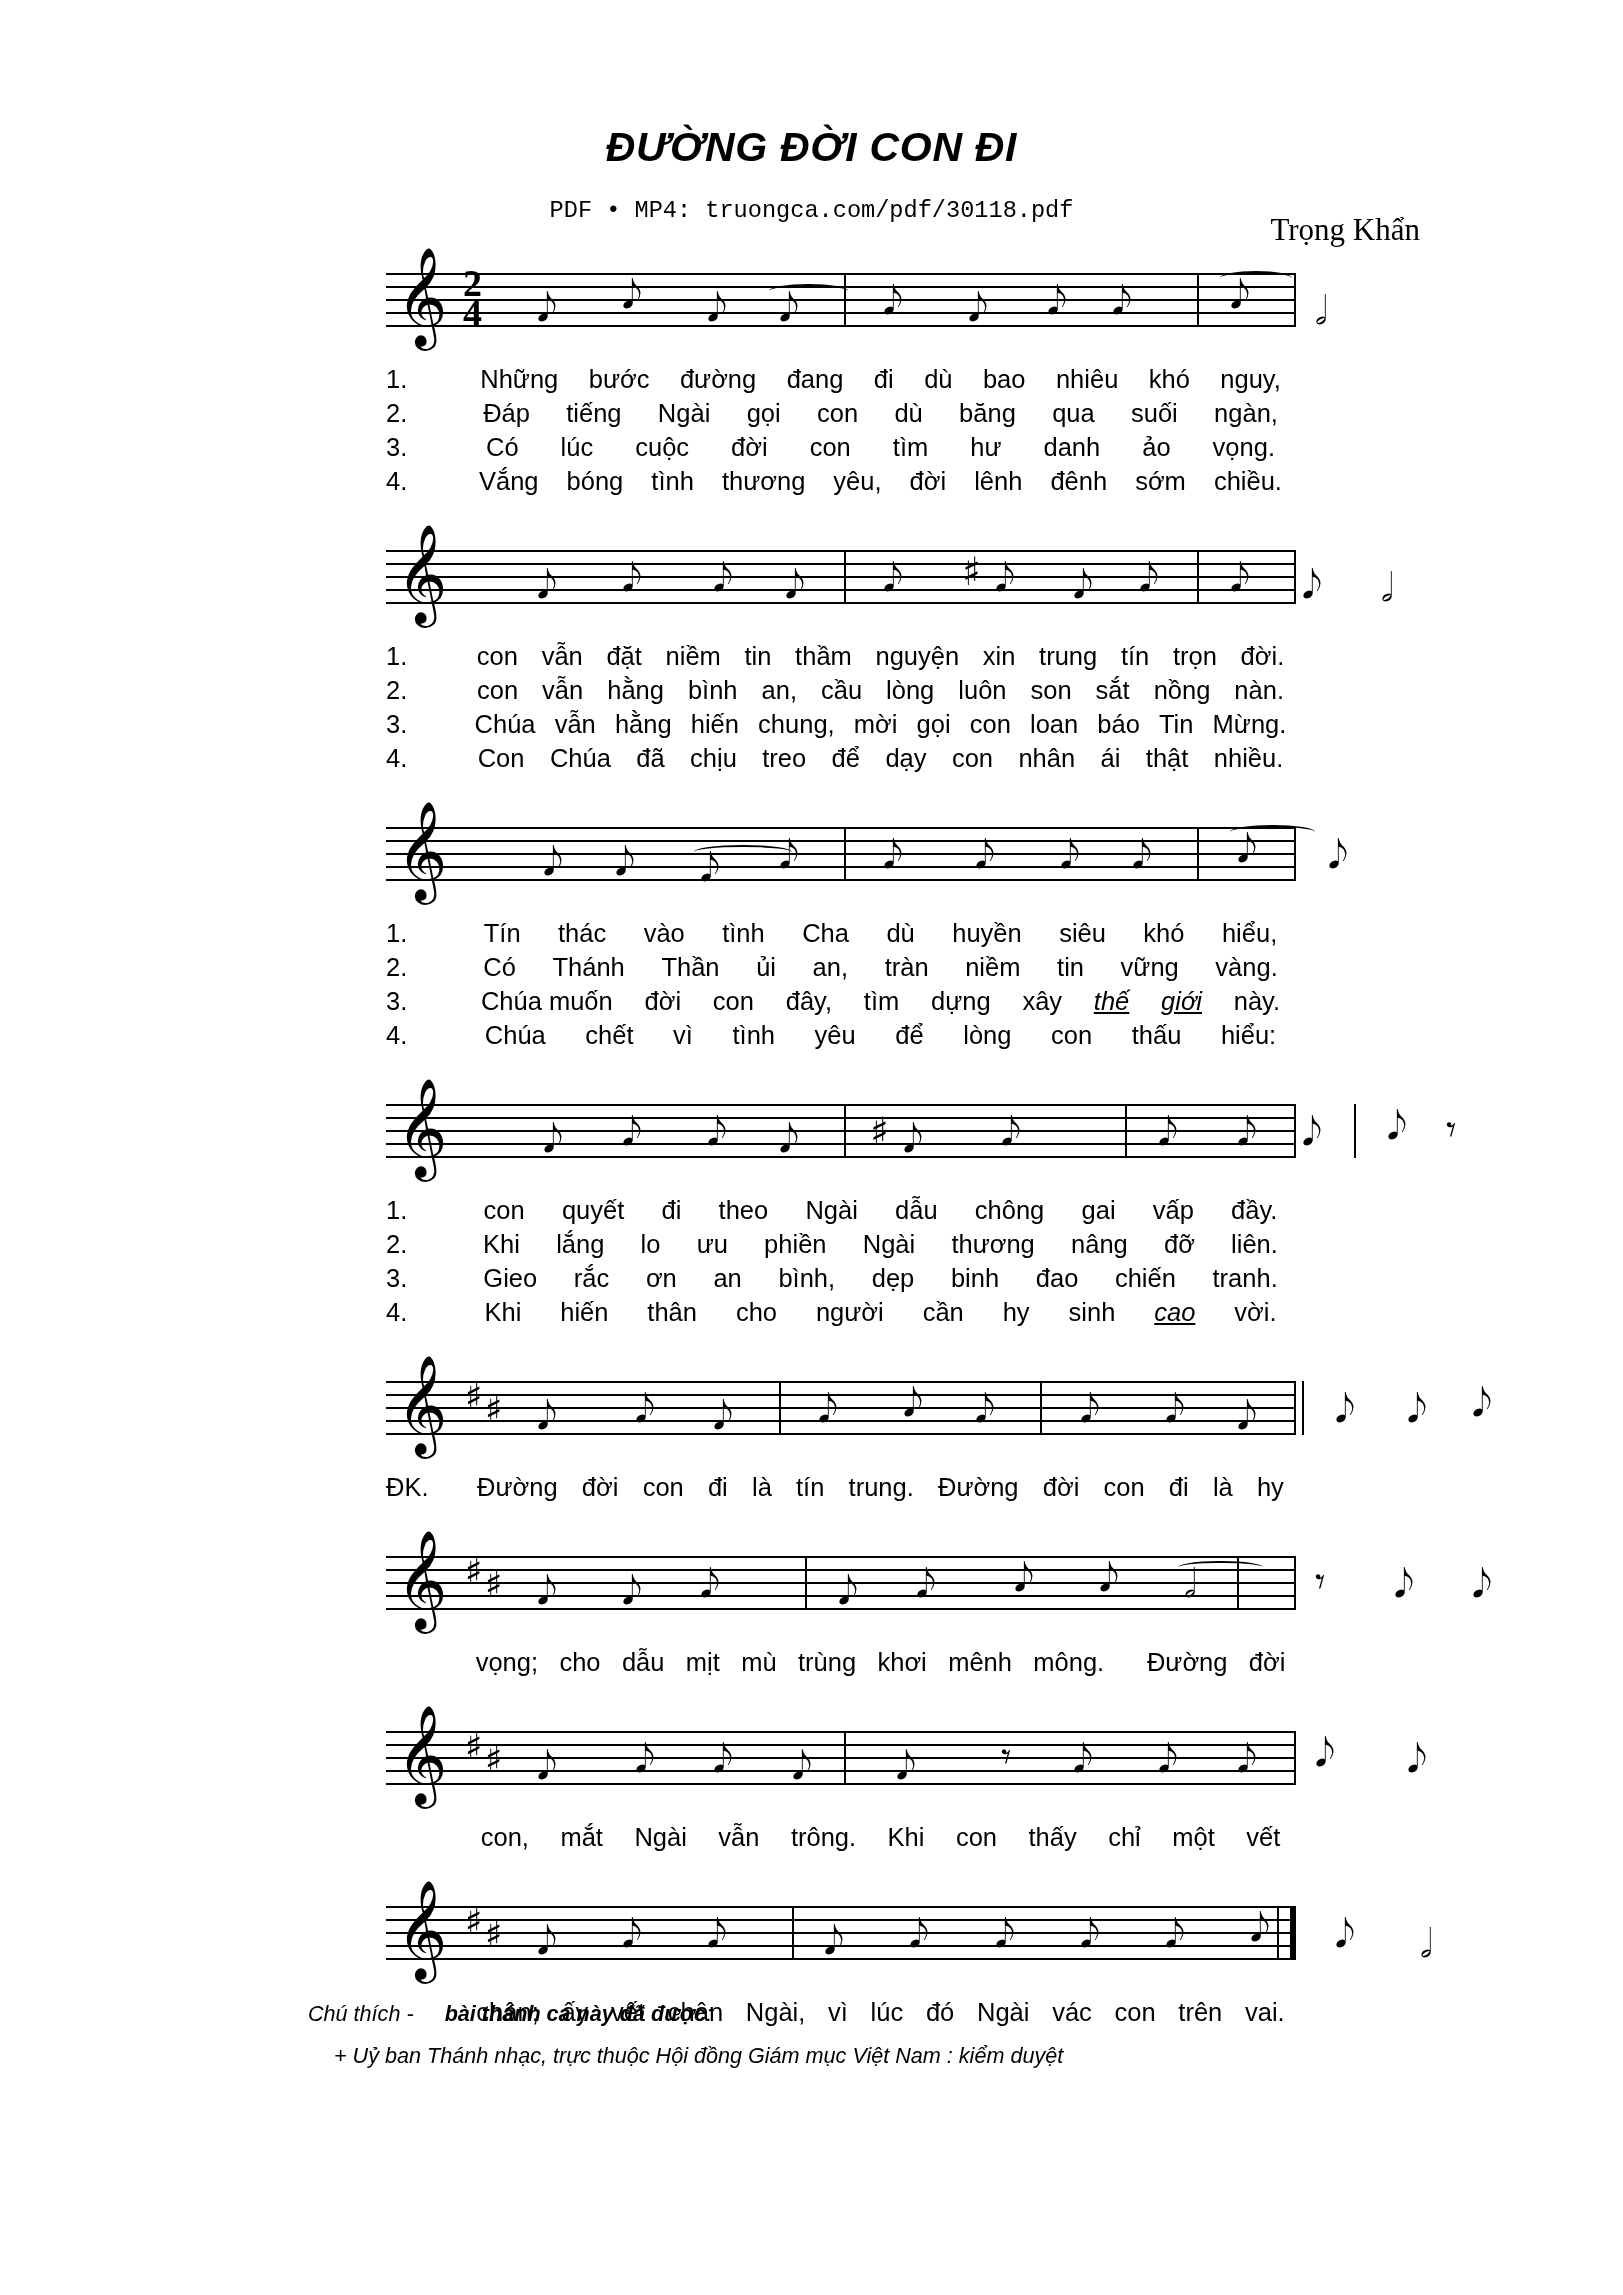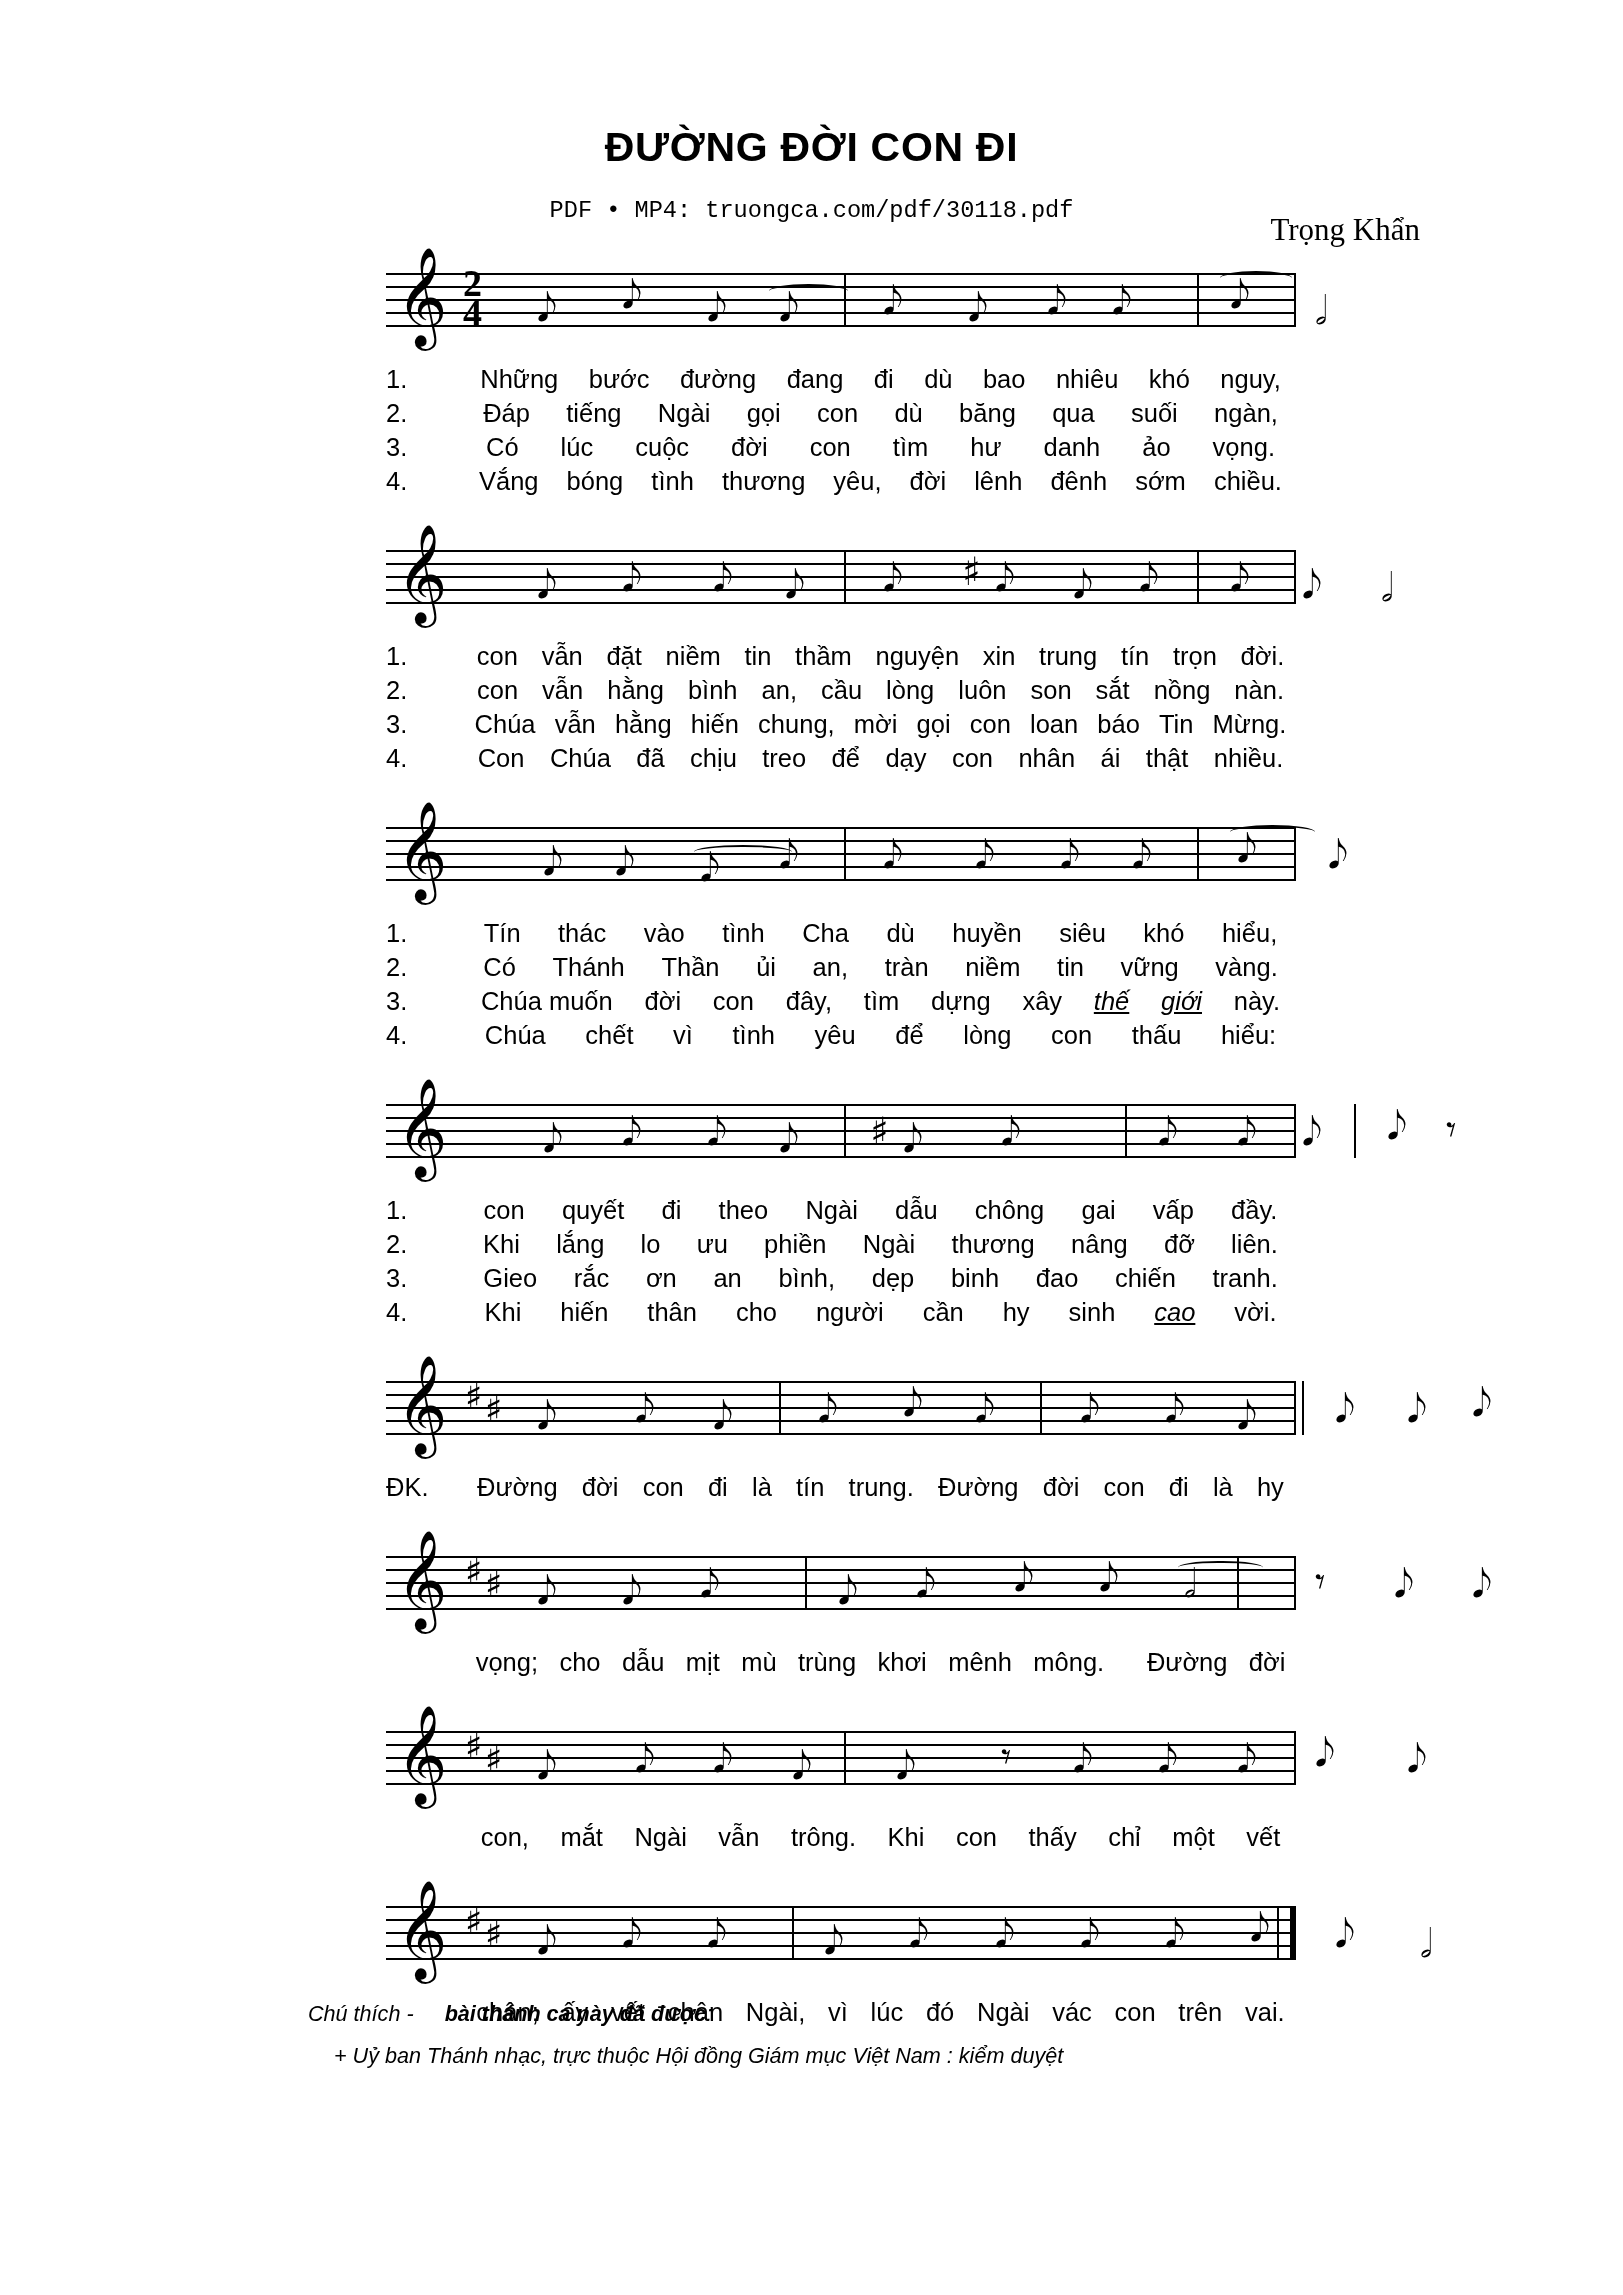--- a/index.html
+++ b/index.html
@@ -27,20 +27,21 @@
     height: 2295px;
     padding: 0;
   }
   .title {
     text-align: center;
     font-family: "Liberation Sans", sans-serif;
     font-weight: bold;
     font-size: 41px;
     letter-spacing: 0.7px;
     margin-top: 124px;
+    font-style: italic;
   }
   .subtitle {
     text-align: center;
     font-family: Liberation Mono, monospace;
     font-size: 23.6px;
     margin-top: 26px;
   }
   .composer {
     position: absolute;
     right: 203px;

